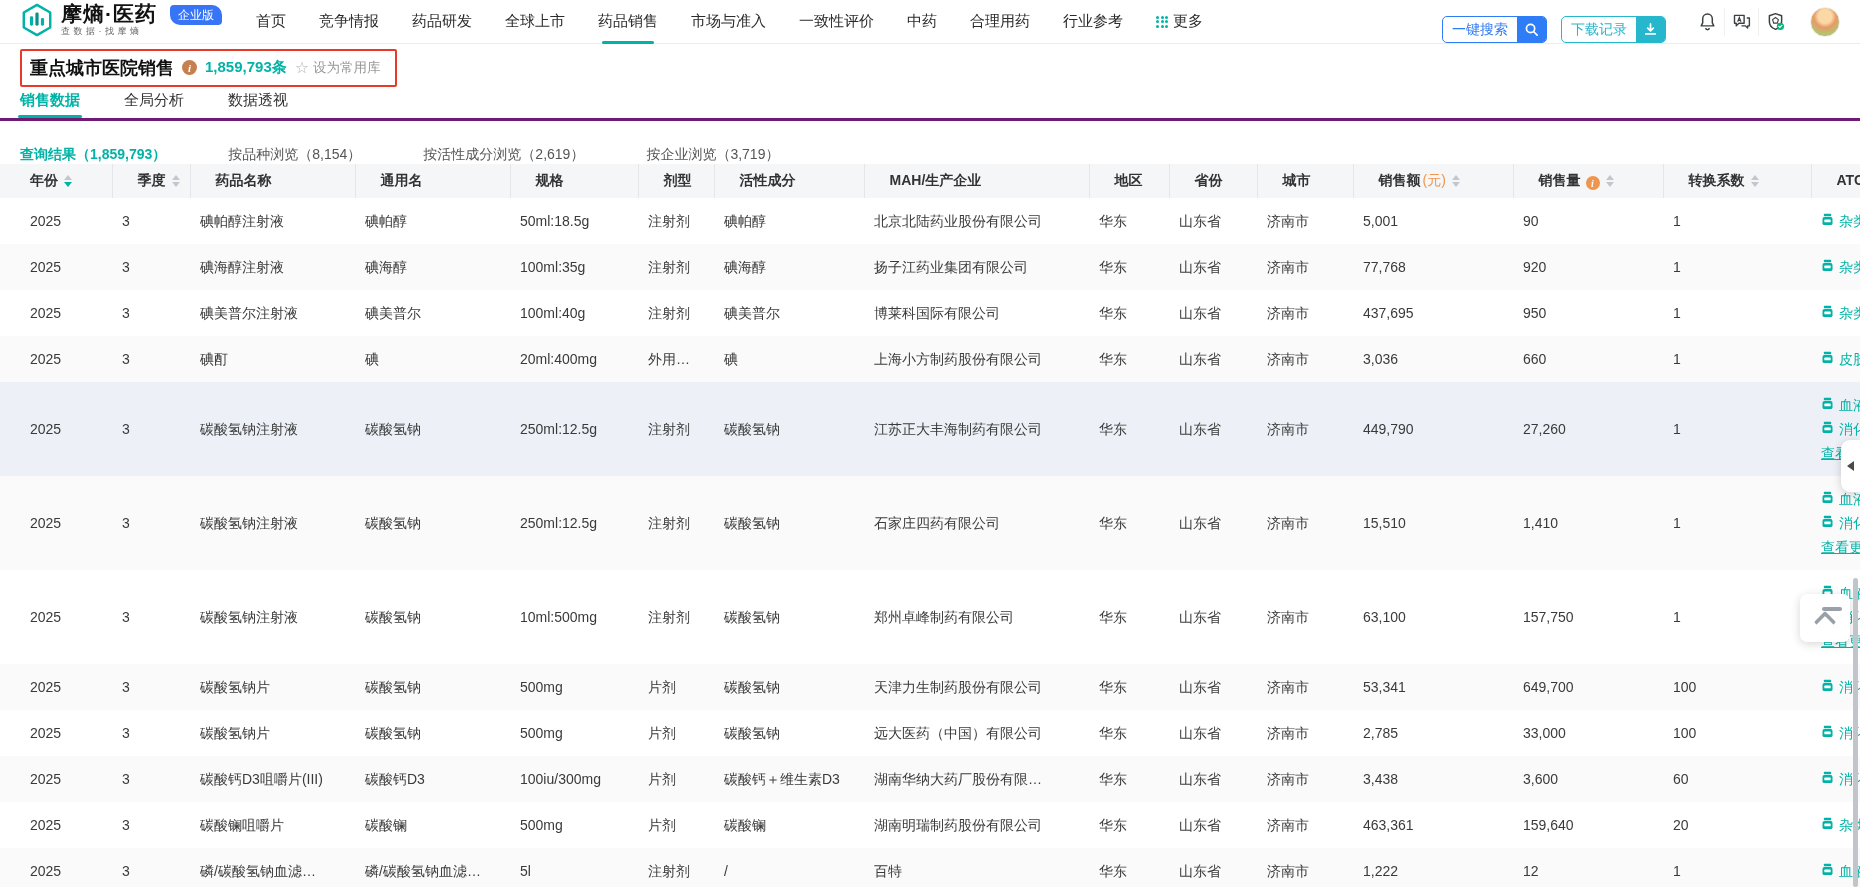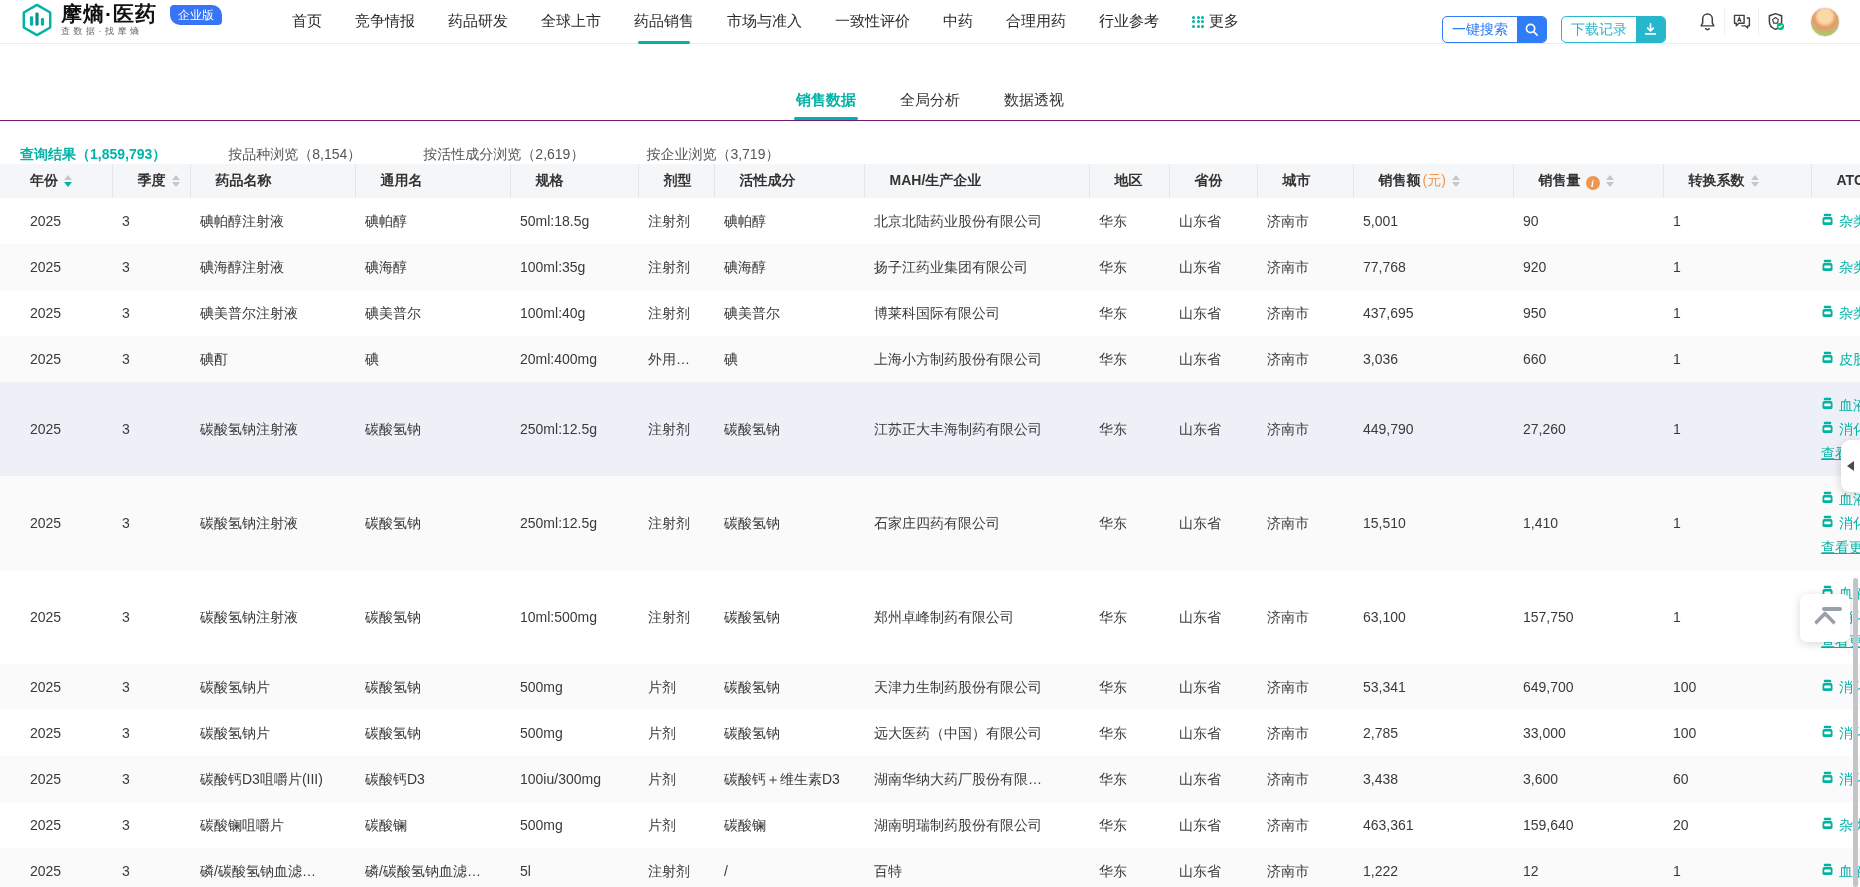--- a/index.html
+++ b/index.html
@@ -3,21 +3,21 @@
 <meta charset="utf-8">
 <style>
   * { box-sizing: border-box; margin: 0; padding: 0; }
   html,body { width:1860px; height:887px; overflow:hidden; }
   body {
     font-family:"Liberation Sans","DejaVu Sans",sans-serif;
     color:#333; background:#fff; position:relative; font-size:14px;
   }
 
   
-  .navbar { height:44px; display:flex; align-items:center; padding:0 20px; border-bottom:1px solid #ededed;gap:36px; }
+  .navbar { height:44px; display:flex; align-items:center; padding:0 20px; border-bottom:1px solid #ededed; }
   .logo { display:flex; align-items:flex-start; gap:7px; }
   .logo-text { display:flex; flex-direction:column; line-height:1; }
   .brand-name { font-size:21px; font-weight:700; color:#111; letter-spacing:1px; }
   .brand-tagline { font-size:9px; color:#666; letter-spacing:3.5px; margin-top:3px; }
   .badge { background:#3875f6; color:#fff; font-size:12px; padding:3px 8px; border-radius:4px 10px 4px 10px; margin-left:6px; margin-top:2px; height:20px; line-height:14px; }
   .main-nav { display:flex; align-items:center; margin-left:34px; gap:33px; height:44px; }
   .nav-item { font-size:15px; color:#2b2b2b; cursor:pointer; position:relative; height:44px; display:flex; align-items:center; gap:5px; text-decoration:none; white-space:nowrap; }
   .nav-item.active::after { content:""; position:absolute; left:4px; right:4px; bottom:0; height:3px; background:#00b3a6; border-radius:2px; }
   .grid-dots { display:grid; grid-template-columns:repeat(3,3px); grid-gap:1.5px; }
   .grid-dots b { width:3px; height:3px; background:#00b3a6; border-radius:50%; }
@@ -42,21 +42,21 @@
   .red-box.left { padding:5px 14px 5px 8px; gap:8px; }
   .red-box.right { padding:8px 12px; }
   .db-title { font-size:18px; font-weight:700; color:#111; }
   .info-dot { width:15px; height:15px; border-radius:50%; background:#c6804f; color:#fff; font-size:11px; font-weight:700; font-style:italic; font-family:"Liberation Serif",serif; display:inline-flex; align-items:center; justify-content:center; }
   .db-count { color:#00b3a6; font-weight:700; font-size:15px; }
   .fav { display:flex; align-items:center; gap:4px; color:#999; font-size:13.5px; cursor:pointer; }
   .fav .star { color:#b5b5b5; font-size:16px; line-height:1; }
   .updated { color:#999; font-size:14px; }
 
   
-  .tabsbar { display:flex; gap:44px; padding:0 20px; border-bottom:1px solid #701a75; height:30px;justify-content:center; }
+  .tabsbar { display:flex; gap:44px; padding:0 20px; border-bottom:3px solid #701a75; height:30px; }
   .tab { font-size:15px; color:#333; cursor:pointer; position:relative; display:flex; align-items:flex-start; }
   .tab.active { color:#00b3a6; font-weight:700; }
   .tab.active::after { content:""; position:absolute; left:-2px; right:-2px; bottom:0; height:3px; background:#00b3a6; border-radius:2px; }
   .subtabs { display:flex; gap:62px; padding:0 20px; height:43px; align-items:flex-end; }
   .subtab { font-size:14px; color:#555; cursor:pointer; white-space:nowrap; }
   .subtab.active { color:#00b3a6; font-weight:700; }
 
   
   .table-wrap { width:1860px; overflow:hidden; position:relative; }
   table { border-collapse:collapse; table-layout:fixed; width:1991px; }
@@ -193,20 +193,29 @@
             <circle cx="17.6" cy="17.6" r="4.1" fill="#00b87a"></circle>
             <path d="M15.8 17.6 l1.2 1.2 2.3-2.3" stroke="#fff" stroke-width="1.3" fill="none" stroke-linecap="round"></path>
           </svg>
       </span>
     </div>
     <span class="avatar"></span>
   </div>
 </div>
 
 <div class="titlebar">
+  <div class="red-box left">
+    <span class="db-title">重点城市医院销售</span>
+    <span class="info-dot">i</span>
+    <span class="db-count">1,859,793条</span>
+    <span class="fav">
+      <span class="star">☆</span>
+      <span>设为常用库</span>
+    </span>
+  </div>
 </div>
 
 <div class="tabsbar">
     <span class="tab active">销售数据</span>
     <span class="tab">全局分析</span>
     <span class="tab">数据透视</span>
   </div>
 <div class="subtabs">
     <span class="subtab active">查询结果（1,859,793）</span>
     <span class="subtab">按品种浏览（8,154）</span>

